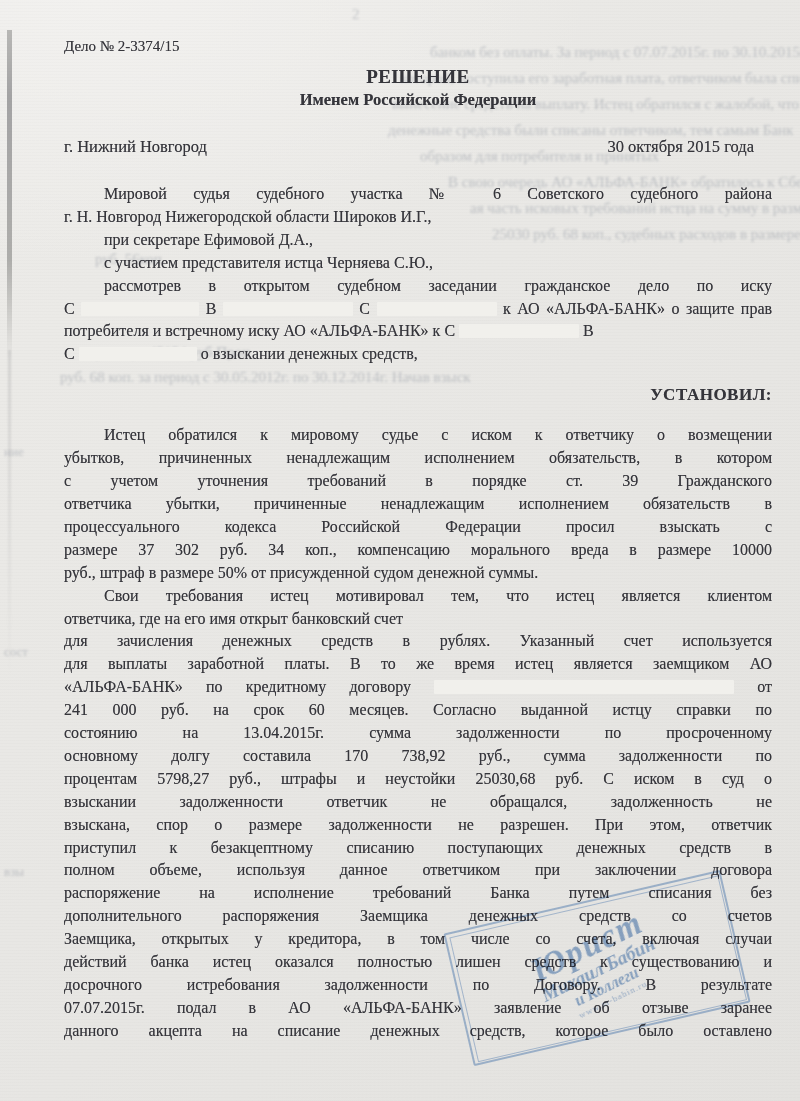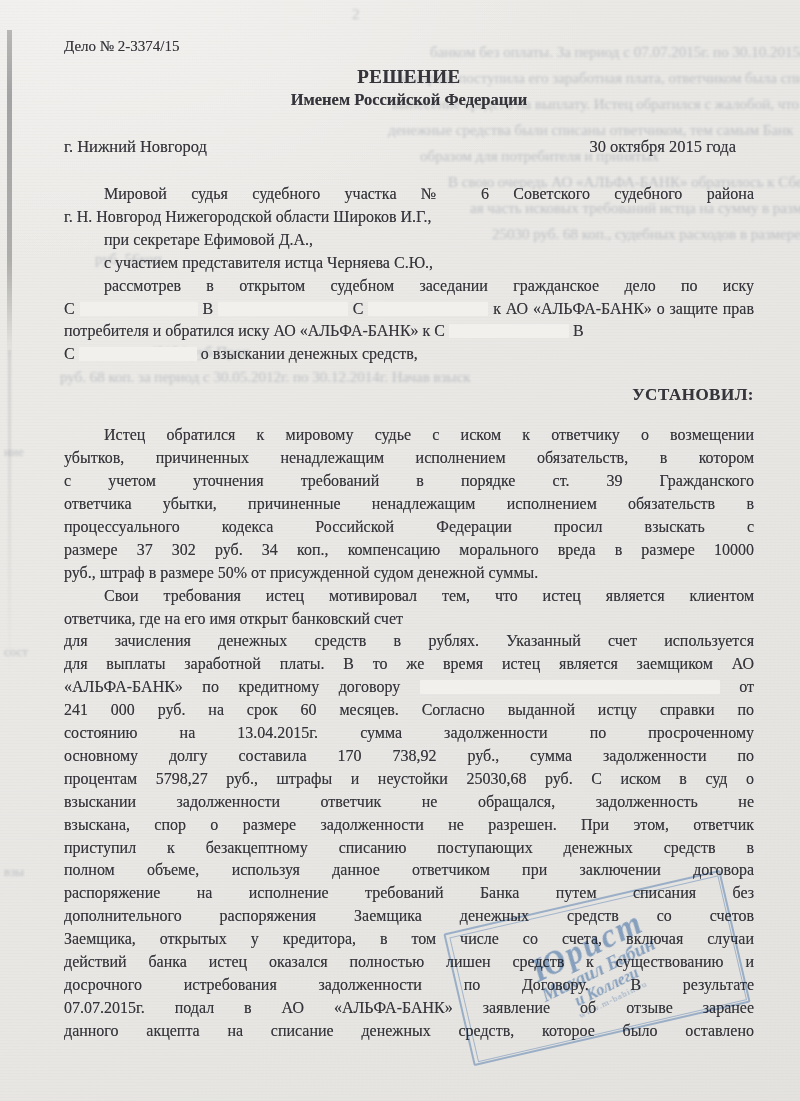--- a/index.html
+++ b/index.html
@@ -13,21 +13,21 @@
   }
   .noise{position:absolute;inset:0;pointer-events:none;
     background-image:
       repeating-linear-gradient(0deg, rgba(0,0,0,.012) 0 1px, transparent 1px 3px),
       repeating-linear-gradient(90deg, rgba(255,255,255,.02) 0 1px, transparent 1px 4px);}
   .edge1{position:absolute;left:7px;top:30px;width:5px;height:330px;
     background:linear-gradient(#8a8a88,#66666a 20%,#7d7d7b 70%,transparent);opacity:.55;filter:blur(.7px);}
   .edge2{position:absolute;left:8px;top:350px;width:3px;height:330px;
     background:linear-gradient(#99999b,transparent);opacity:.3;filter:blur(1px);}
 
-  .content{position:absolute;inset:0;padding:38px 46px 0 64px;}
+  .content{position:absolute;inset:0;padding:38px 28px 0 64px;}
   .tline{font-size:16px;line-height:22.9px;min-height:22.9px;}
   .j{text-align:justify;text-align-last:justify;}
   .ind{text-indent:40px;}
   .para{font-size:16px;}
   .jlines > div{font-size:16px;line-height:22.9px;text-align:justify;text-align-last:justify;}
   .plain-last > div:last-child{text-align-last:left;}
   .ind-first > div:first-child{text-indent:40px;}
 
   .case-number{font-size:15px;line-height:17px;}
   .doc-title{margin-top:10px;font-size:19px;line-height:24px;font-weight:bold;text-align:center;letter-spacing:.5px;}
@@ -106,21 +106,21 @@
       <div class="tline j">
         <span>С</span>
         <span class="wo w118"></span>
         <span>В</span>
         <span class="wo w130"></span>
         <span>С</span>
         <span class="wo w120"></span>
         <span>к АО «АЛЬФА-БАНК» о защите прав</span>
       </div>
       <div class="tline">
-        <span>потребителя и обратился иску АО «АЛЬФА-БАНК» к</span>
+        <span>потребителя и встречному иску АО «АЛЬФА-БАНК» к</span>
         <span>С</span>
         <span class="wo w120"></span>
         <span>В</span>
       </div>
       <div class="tline">
         <span>С</span>
         <span class="wo w118"></span>
         <span>о взыскании денежных средств,</span>
       </div>
     </div>

